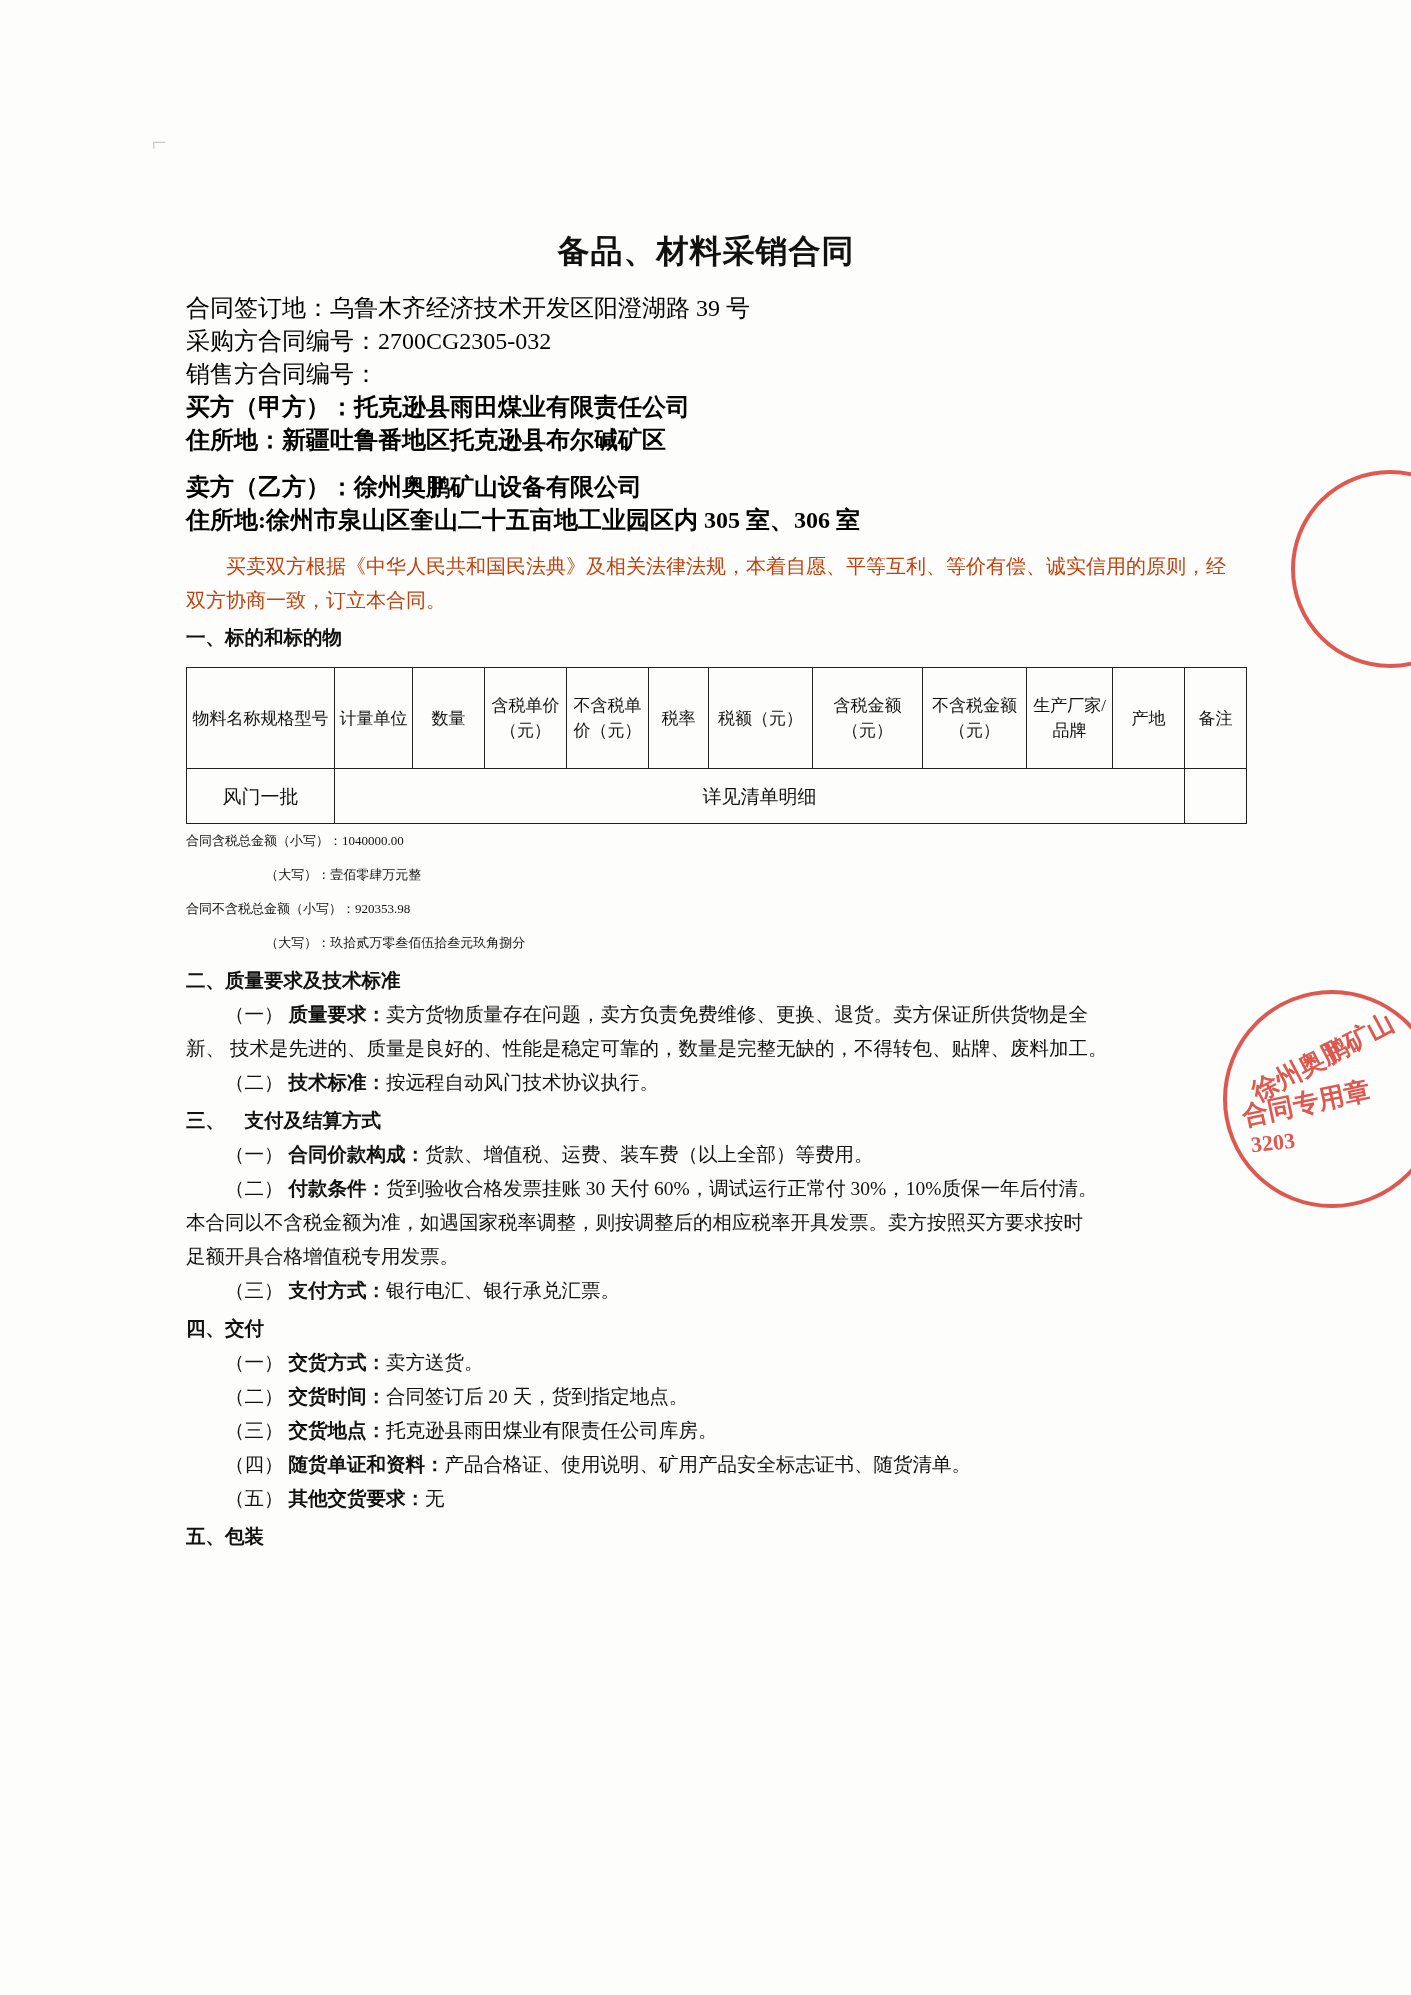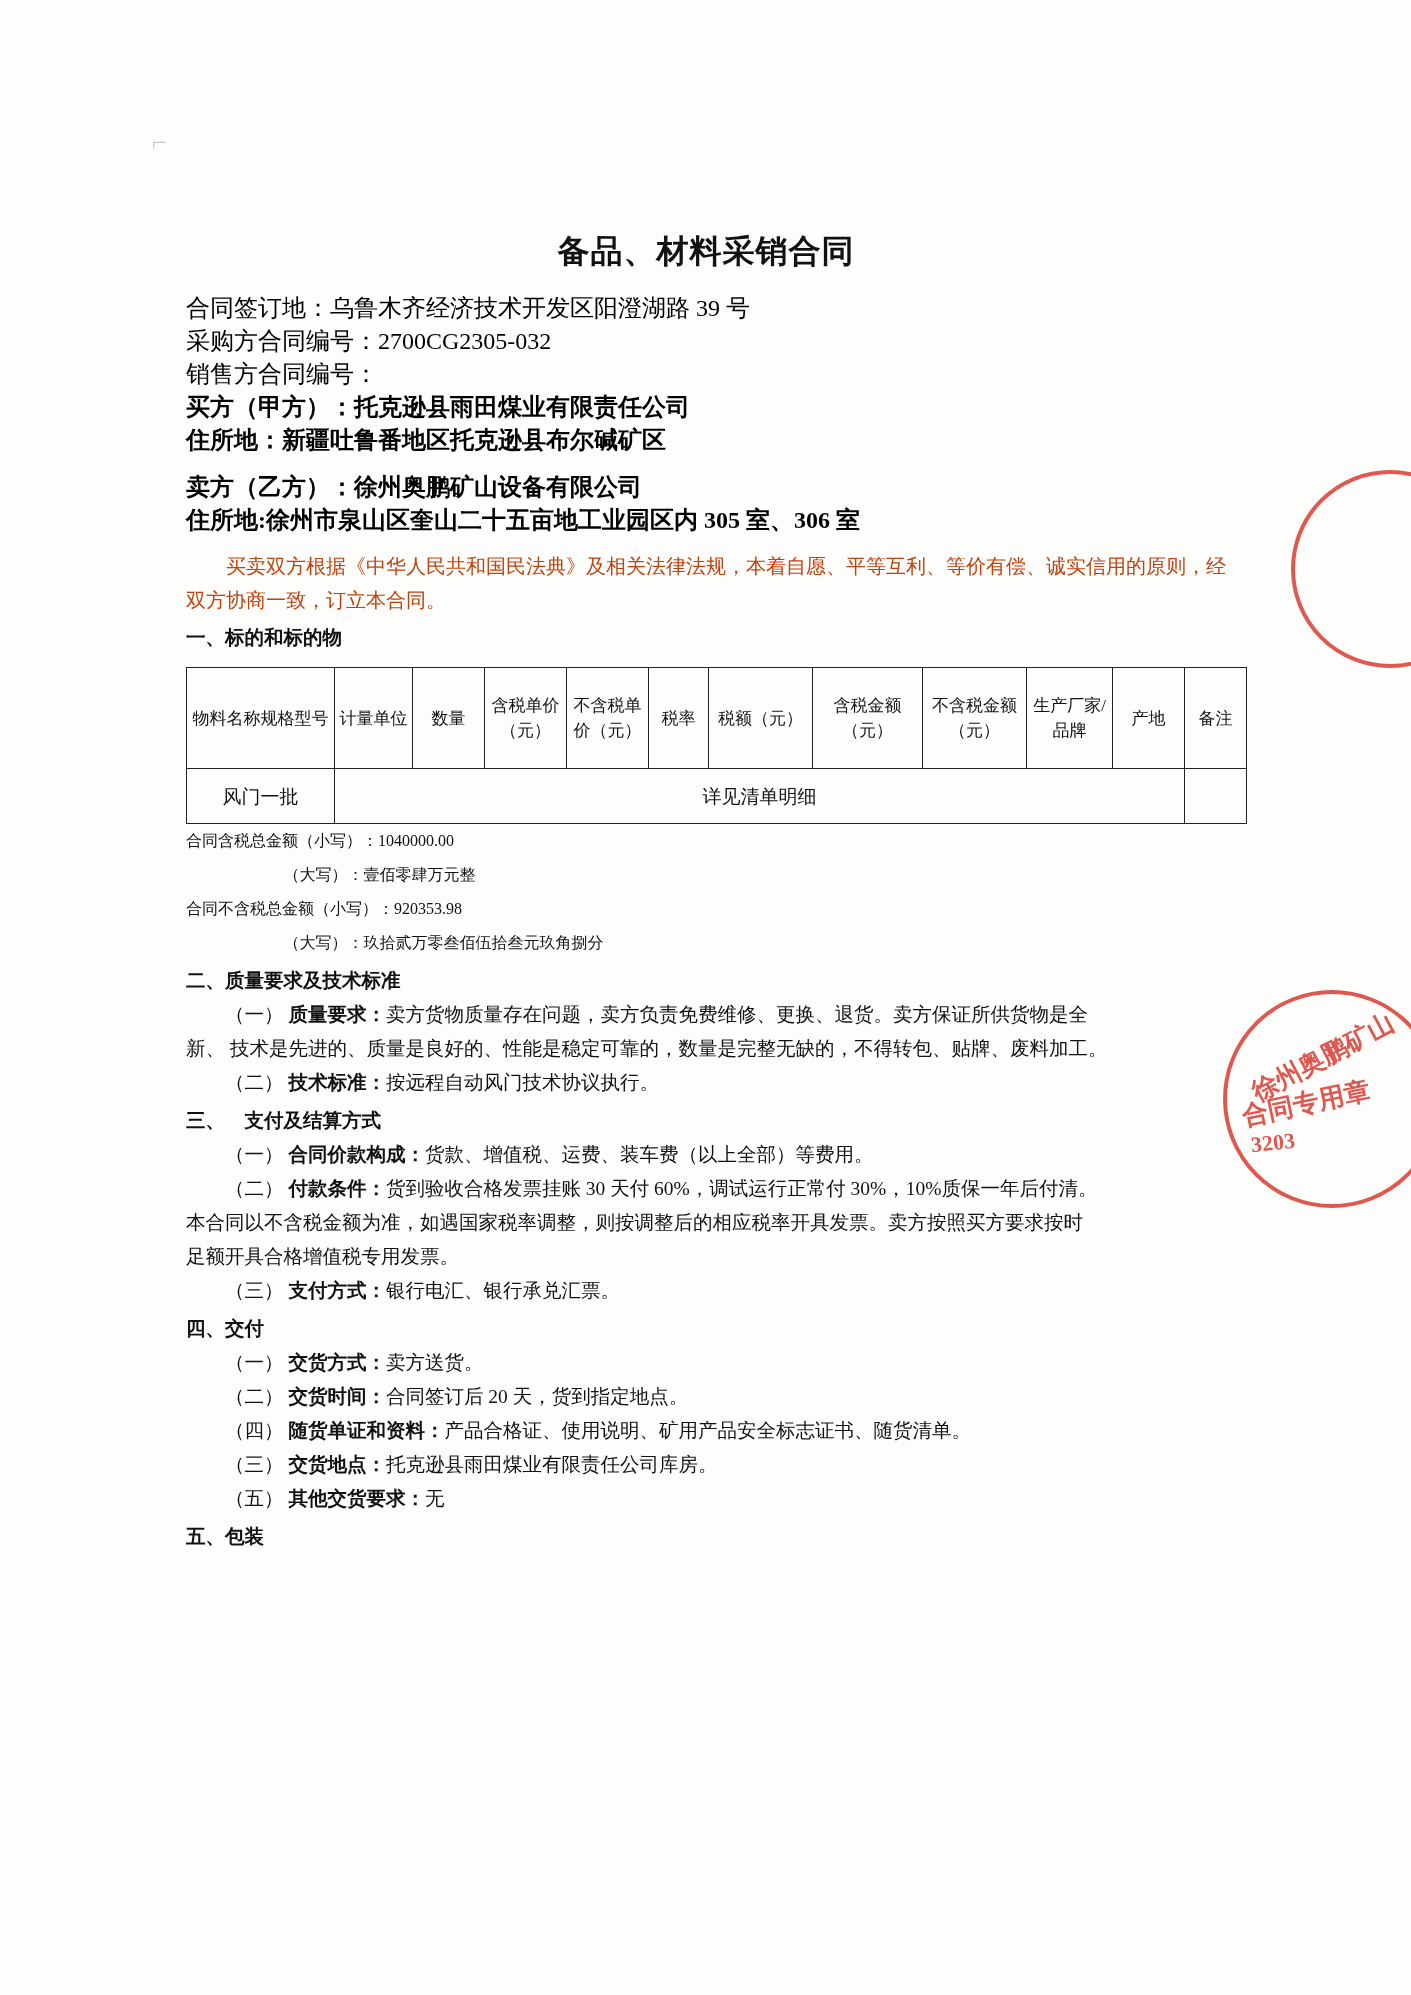--- a/index.html
+++ b/index.html
@@ -92,21 +92,21 @@
     padding: 4px 2px;
   }
   table.items thead td {
     height: 92px;
   }
   table.items tbody td {
     height: 46px;
     font-size: 19px;
   }
   .amt-line {
-    font-size: 16px;
+    font-size: 13px;
     line-height: 34px;
     color: #111;
   }
   .amt-line .indent {
     display: inline-block;
     width: 6.1em;
   }
   
   .stamp {
     position: absolute;
@@ -264,28 +264,28 @@
     <div class="section-head">四、交付</div>
     <div class="sub">
       <span>（一）</span>
       <b>交货方式：</b><span>卖方送货。</span>
     </div>
     <div class="sub">
       <span>（二）</span>
       <b>交货时间：</b><span>合同签订后 20 天，货到指定地点。</span>
     </div>
     <div class="sub">
+      <span>（三）</span>
+      <b>交货地点：</b><span>托克逊县雨田煤业有限责任公司库房。</span>
+    </div>
+    <div class="sub">
       <span>（四）</span>
       <b>随货单证和资料：</b><span>产品合格证、使用说明、矿用产品安全标志证书、随货清单。</span>
     </div>
     <div class="sub">
-      <span>（三）</span>
-      <b>交货地点：</b><span>托克逊县雨田煤业有限责任公司库房。</span>
-    </div>
-    <div class="sub">
       <span>（五）</span>
       <b>其他交货要求：</b><span>无</span>
     </div>
 
     <div class="section-head">五、包装</div>
 
   </div>
 </div>
 
 </body></html>

